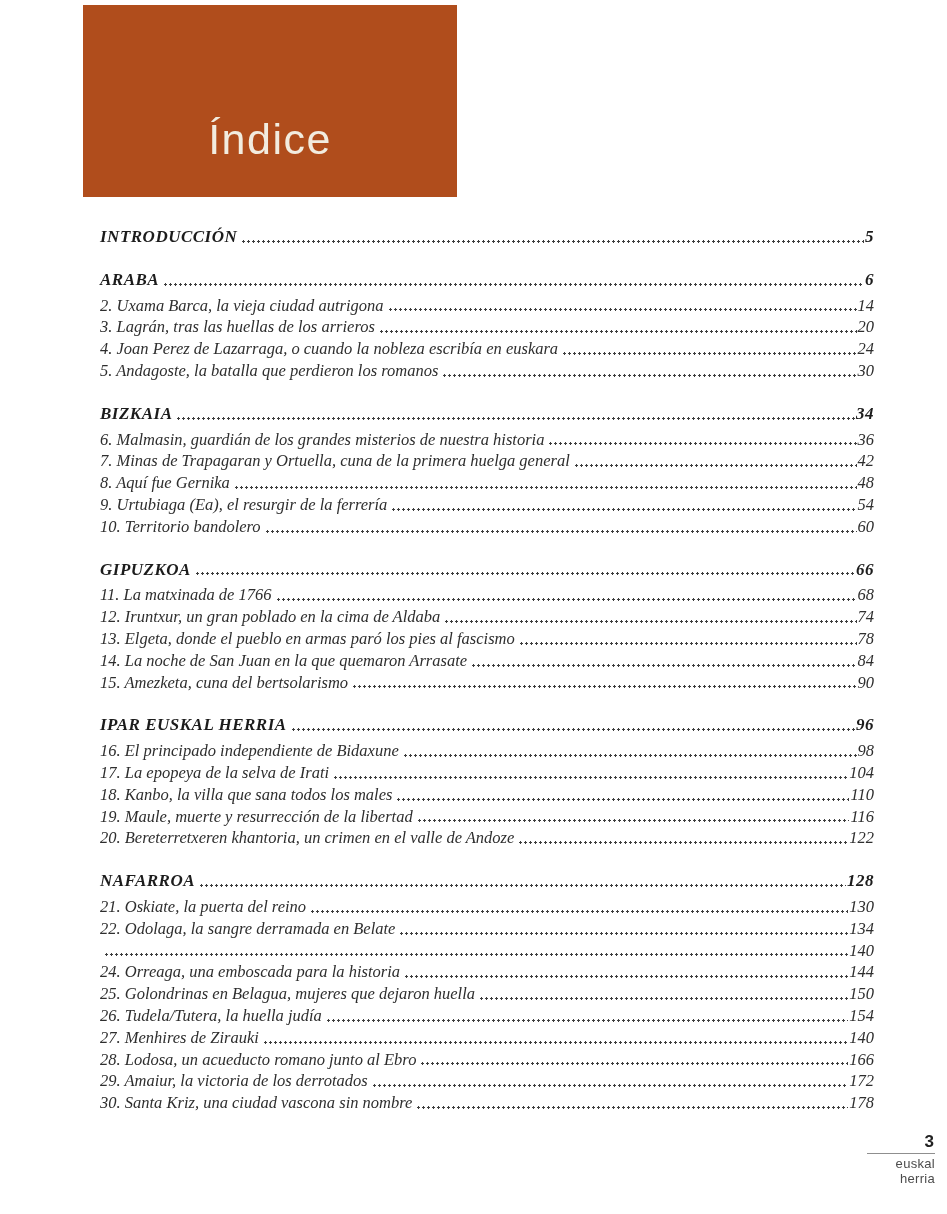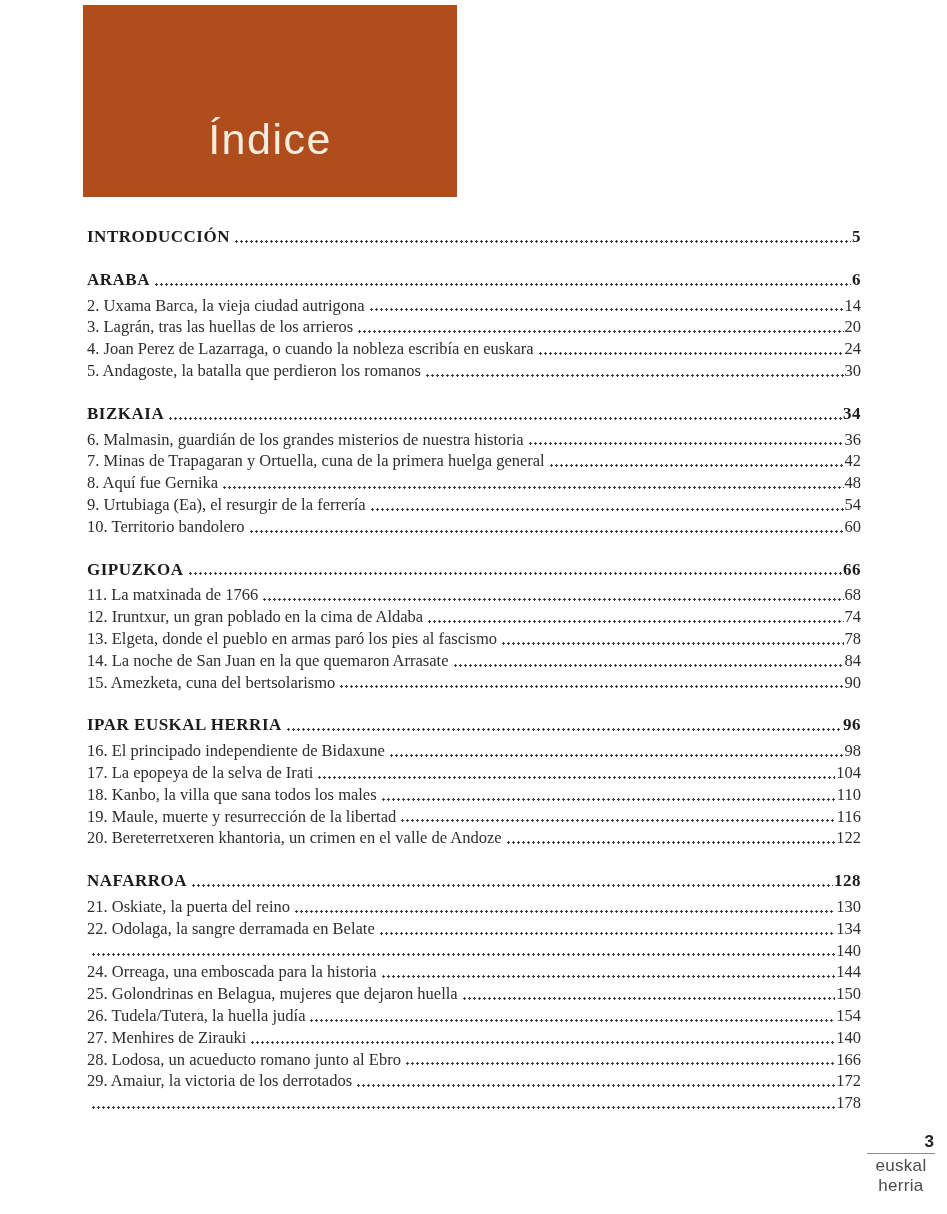--- a/index.html
+++ b/index.html
@@ -32,23 +32,24 @@
     font-size: 43px;
     color: #f2ecdf;
     letter-spacing: 1.5px;
     margin: 0 0 36px 0;
     line-height: 1;
   }
 
   
   .toc {
     position: absolute;
-    left: 87px;
+    left: 100px;
     top: 226px;
     width: 774px;
+    font-style: italic;
   }
   .toc-group { margin-top: 21px; }
   .toc-group:first-child { margin-top: 0; }
   .toc-row {
     display: flex;
     align-items: baseline;
     line-height: 21.8px;
     font-size: 16.5px;
     color: #2e2e2e;
     white-space: nowrap;
@@ -87,22 +88,22 @@
     color: #222222;
     line-height: 20px;
     padding-right: 1px;
   }
   .footer-line {
     border-top: 1px solid #8f8f8f;
     margin-top: 1px;
   }
   .footer-title {
     margin-top: 2px;
-    text-align: center;
-    font-size: 17px;
+    text-align: right;
+    font-size: 13px;
     color: #4c4c4c;
     letter-spacing: 0.3px;
   }
 </style>
 </head>
 <body>
 
 <div class="page">
 
   <div class="header-box" style="background: rgb(176, 77, 28);">
@@ -284,20 +285,21 @@
           <span class="toc-label">28. Lodosa, un acueducto romano junto al Ebro</span>
           <span class="dots"></span>
           <span class="toc-page">166</span>
         </div>
         <div class="toc-row">
           <span class="toc-label">29. Amaiur, la victoria de los derrotados</span>
           <span class="dots"></span>
           <span class="toc-page">172</span>
         </div>
         <div class="toc-row">
+          <span class="toc-label">30. Santa Kriz, una ciudad vascona sin nombre</span>
           <span class="dots"></span>
           <span class="toc-page">178</span>
         </div>
       </div>
     </div>
 
   <div class="footer">
     <div class="footer-num">3</div>
     <div class="footer-line"></div>
     <div class="footer-title">euskal herria</div>

